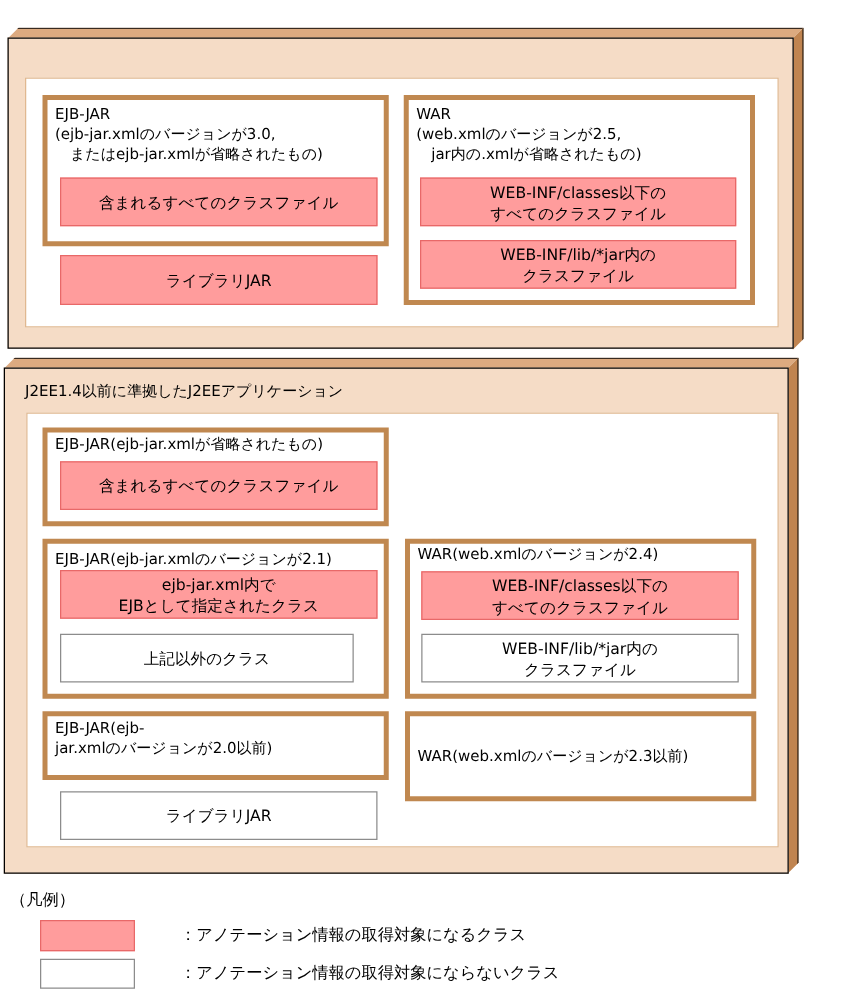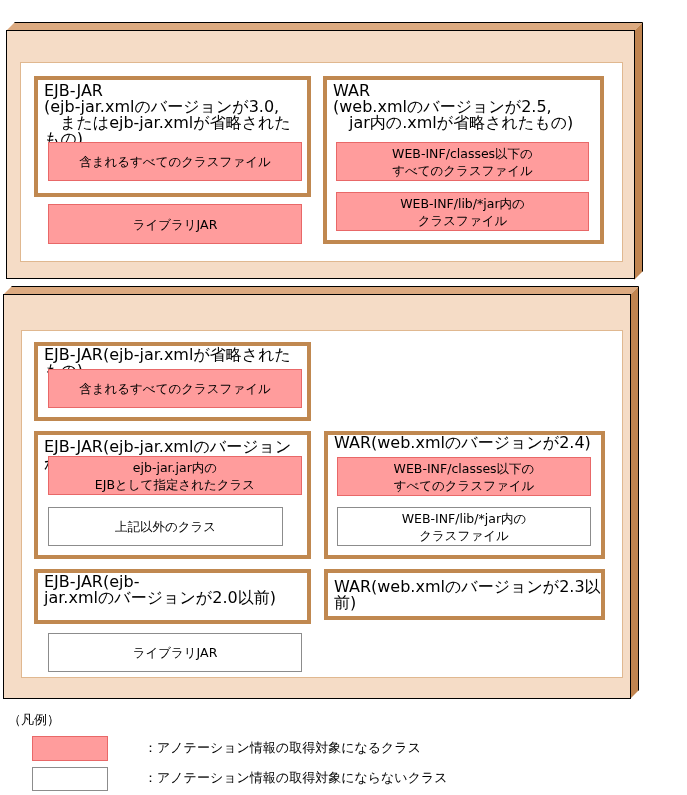--- a/index.html
+++ b/index.html
@@ -8,21 +8,21 @@
   .abs { position:absolute; box-sizing:border-box; }
 
   
   .frame { background:#f5dcc6; border:1px solid #000; }
   .frame-top { background:#dcaa80; border-top:1px solid #000; }
   .frame-right { background:#c08450; border-right:1px solid #000; }
   .frame-title { font-size:12px; white-space:nowrap; }
   .inner { background:#ffffff; border:1px solid #e0b890; }
 
   .box { border:4px solid #c08850; background:#fff; }
-  .box-label { font-size:16px; line-height:16px; white-space:pre-line; padding:3px 0 0 6px; }
+  .box-label { font-size:12px; line-height:16px; white-space:pre-line; padding:3px 0 0 6px; }
 
   .cls { display:flex; align-items:center; justify-content:center; text-align:center;
          font-size:12.5px; line-height:17px; white-space:pre-line; }
   .cls.red { background:#ff9c9c; border:1px solid #e86868; }
   .cls.white { background:#ffffff; border:1px solid #8c8c8c; }
 
   .legend-text { font-size:13px; white-space:nowrap;margin-left:32px; }
 </style>
 </head>
 <body>
@@ -50,49 +50,50 @@
 </div>
 <div class="abs cls red" style="left:336px;top:142px;width:253px;height:39px;">WEB-INF/classes以下の
 すべてのクラスファイル</div>
 <div class="abs cls red" style="left:336px;top:192px;width:253px;height:39px;">WEB-INF/lib/*jar内の
 クラスファイル</div>
 
 <div class="abs" style="left:3px;top:286px;width:636px;height:413px;">
   <div class="abs frame-top" style="left:0;top:0;width:636px;height:9px;clip-path:polygon(9px 0,636px 0,627px 9px,0 9px);"></div>
   <div class="abs frame-right" style="left:627px;top:0;width:9px;height:413px;clip-path:polygon(9px 0,9px 404px,0 413px,0 9px);"></div>
   <div class="abs frame" style="left:0;top:8px;width:628px;height:405px;">
+    <div class="abs frame-title" style="left:16px;top:10px;">J2EE1.4以前に準拠したJ2EEアプリケーション</div>
     <div class="abs inner" style="left:17px;top:35px;width:602px;height:348px;"></div>
   </div>
 </div>
 
 <div class="abs box" style="left:34px;top:342px;width:277px;height:79px;">
   <div class="box-label" style="padding-top:1px;">EJB-JAR(ejb-jar.xmlが省略されたもの)</div>
 </div>
 <div class="abs cls red" style="left:48px;top:369px;width:254px;height:39px;">含まれるすべてのクラスファイル</div>
 
 <div class="abs box" style="left:34px;top:431px;width:277px;height:128px;">
   <div class="box-label" style="padding-top:4px;">EJB-JAR(ejb-jar.xmlのバージョンが2.1)</div>
 </div>
-<div class="abs cls red" style="left:48px;top:456px;width:254px;height:39px;">ejb-jar.jar内の
+<div class="abs cls red" style="left:48px;top:456px;width:254px;height:39px;">ejb-jar.xml内で
 EJBとして指定されたクラス</div>
 <div class="abs cls white" style="left:48px;top:507px;width:235px;height:39px;">上記以外のクラス</div>
 
 <div class="abs box" style="left:324px;top:431px;width:281px;height:128px;">
   <div class="box-label" style="padding-top:0;">WAR(web.xmlのバージョンが2.4)</div>
 </div>
 <div class="abs cls red" style="left:337px;top:457px;width:254px;height:39px;">WEB-INF/classes以下の
 すべてのクラスファイル</div>
 <div class="abs cls white" style="left:337px;top:507px;width:254px;height:39px;">WEB-INF/lib/*jar内の
 クラスファイル</div>
 
 <div class="abs box" style="left:34px;top:569px;width:277px;height:55px;">
   <div class="box-label" style="padding-top:1px;">EJB-JAR(ejb-
 jar.xmlのバージョンが2.0以前)</div>
 </div>
-<div class="abs box" style="left:324px;top:569px;width:281px;height:51px;display:flex;align-items:center;">
+<div class="abs box" style="left:324px;top:569px;width:281px;height:72px;display:flex;align-items:center;">
   <div class="box-label" style="padding:0 0 0 6px;">WAR(web.xmlのバージョンが2.3以前)</div>
 </div>
 
 <div class="abs cls white" style="left:48px;top:633px;width:254px;height:39px;">ライブラリJAR</div>
 
 <div class="abs" style="left:8px;top:711px;font-size:13px;">（凡例）</div>
 
 <div class="abs" style="left:32px;top:736px;width:76px;height:25px;background:#ff9c9c;border:1px solid #e86868;box-sizing:border-box;"></div>
 <div class="abs legend-text" style="left:112px;top:739px;">：アノテーション情報の取得対象になるクラス</div>
 

